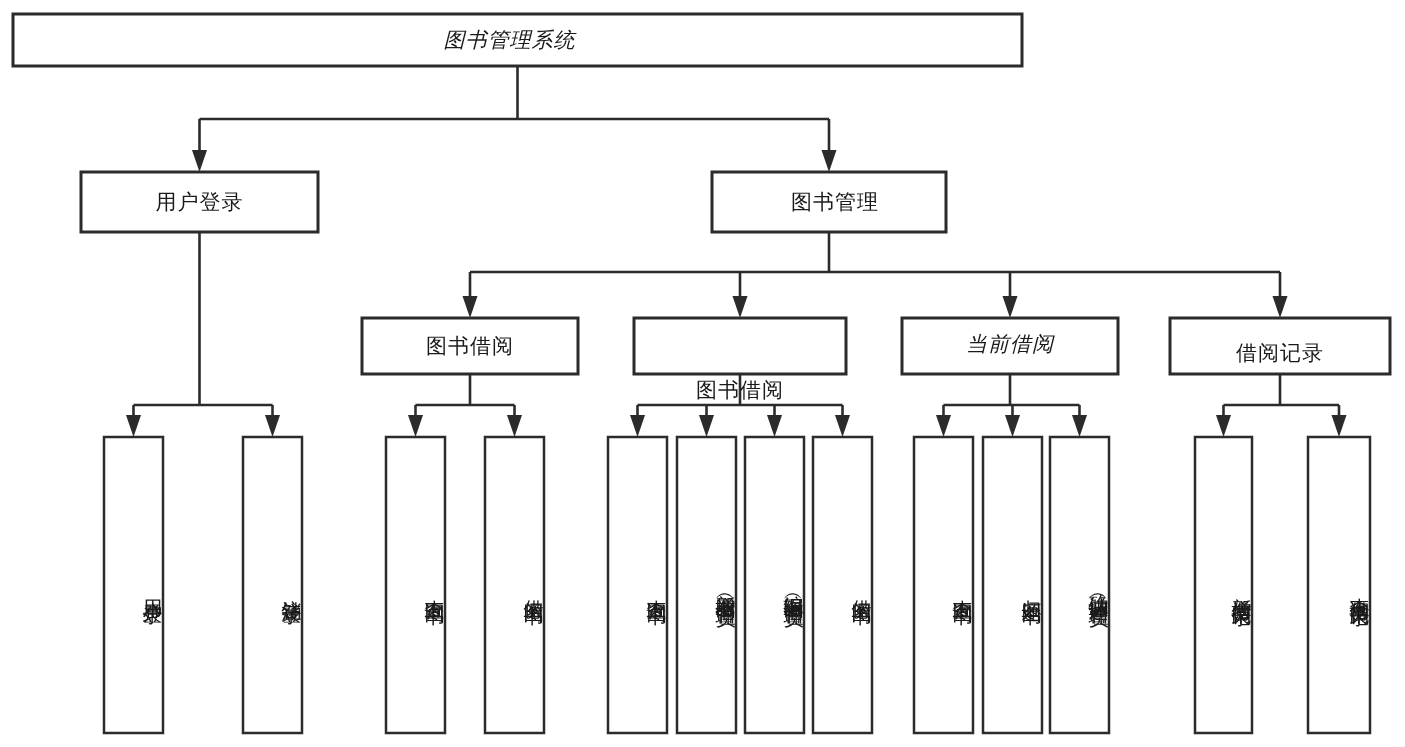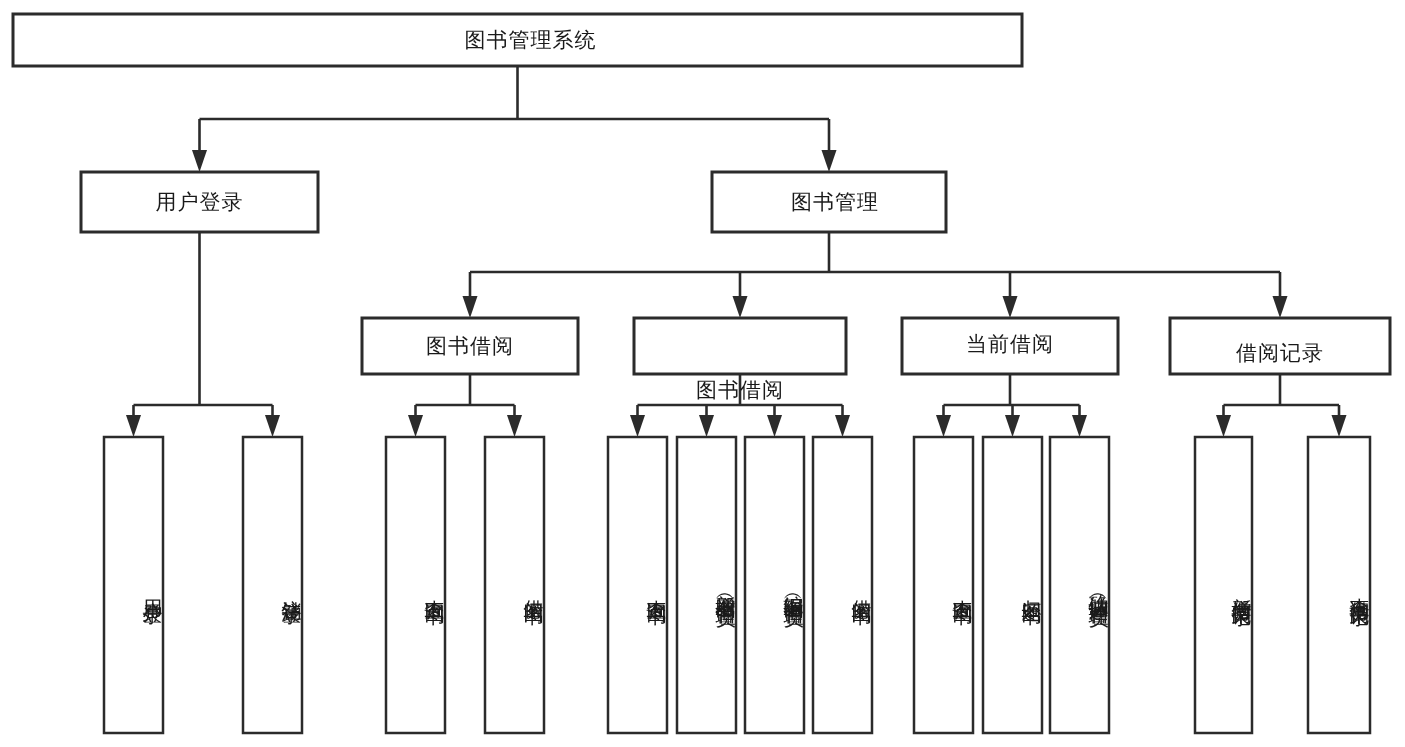--- a/index.html
+++ b/index.html
@@ -159,26 +159,26 @@
         <rect x="813" y="437" width="59" height="296" class="node-rect thin"></rect>
         <rect x="914" y="437" width="59" height="296" class="node-rect thin"></rect>
         <rect x="983" y="437" width="59" height="296" class="node-rect thin"></rect>
         <rect x="1050" y="437" width="59" height="296" class="node-rect thin"></rect>
         <rect x="1195" y="437" width="57" height="296" class="node-rect thin"></rect>
         <rect x="1308" y="437" width="62" height="296" class="node-rect thin"></rect>
       </g>
   </svg>
 
   <div id="labels-layer">
-      <div class="hnode-text" style="left: 26px; top: 14px; width: 1009px; height: 52px;">图书管理系统</div>
+      <div class="hnode-text" style="left: 5px; top: 14px; width: 1009px; height: 52px; font-style: italic;">图书管理系统</div>
       <div class="hnode-text" style="left: 81px; top: 172px; width: 237px; height: 60px;">用户登录</div>
       <div class="hnode-text" style="left: 712px; top: 172px; width: 246px; height: 60px;">图书管理</div>
       <div class="hnode-text" style="left: 362px; top: 318px; width: 216px; height: 56px;">图书借阅</div>
       <div class="hnode-text" style="left: 634px; top: 318px; width: 212px; height: 48px; margin-top: 48px;">图书借阅</div>
-      <div class="hnode-text" style="left: 902px; top: 318px; width: 216px; height: 52px;">当前借阅</div>
+      <div class="hnode-text" style="left: 902px; top: 318px; width: 216px; height: 52px; font-style: italic;">当前借阅</div>
       <div class="hnode-text" style="left: 1170px; top: 318px; width: 220px; height: 70px;">借阅记录</div>
       <div class="vnode-text" style="left: 104px; top: 437px; width: 59px; height: 296px;">用户登录</div>
       <div class="vnode-text" style="left: 243px; top: 437px; width: 59px; height: 296px;">注销登录</div>
       <div class="vnode-text" style="left: 386px; top: 437px; width: 59px; height: 296px;">查询图书</div>
       <div class="vnode-text" style="left: 485px; top: 437px; width: 59px; height: 296px;">借阅图书</div>
       <div class="vnode-text" style="left: 608px; top: 437px; width: 59px; height: 296px;">查询图书</div>
       <div class="vnode-text" style="left: 677px; top: 437px; width: 59px; height: 296px;">新增图书（管理员）</div>
       <div class="vnode-text" style="left: 745px; top: 437px; width: 59px; height: 296px;">编辑图书（管理员）</div>
       <div class="vnode-text" style="left: 813px; top: 437px; width: 59px; height: 296px;">借阅图书</div>
       <div class="vnode-text" style="left: 914px; top: 437px; width: 59px; height: 296px;">查询图书</div>

